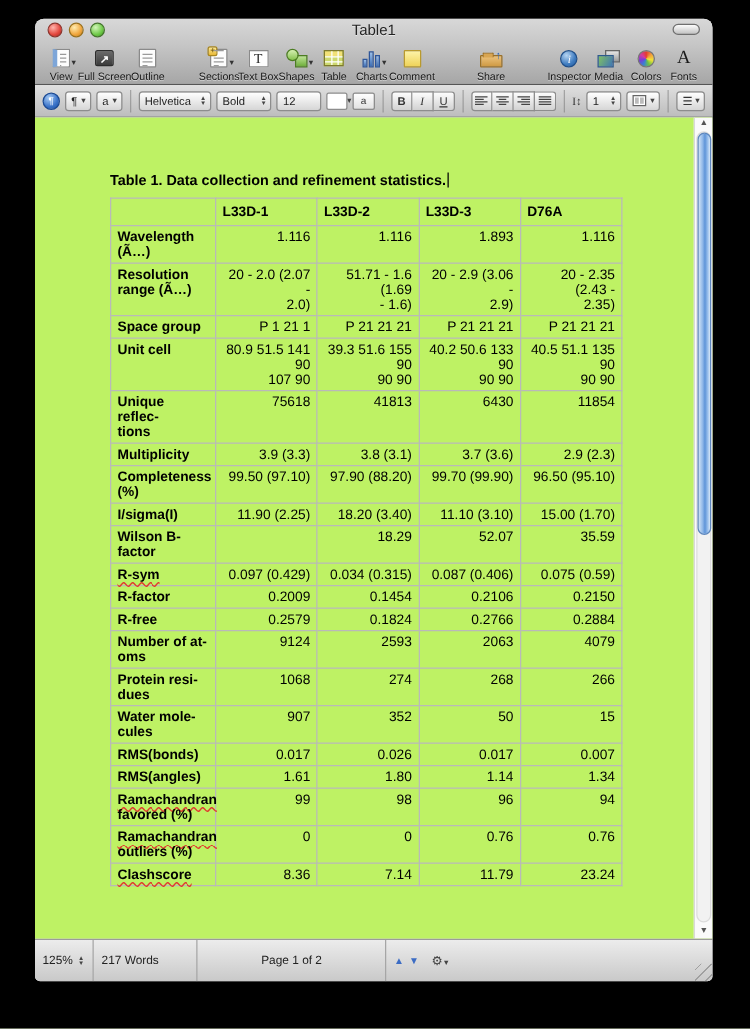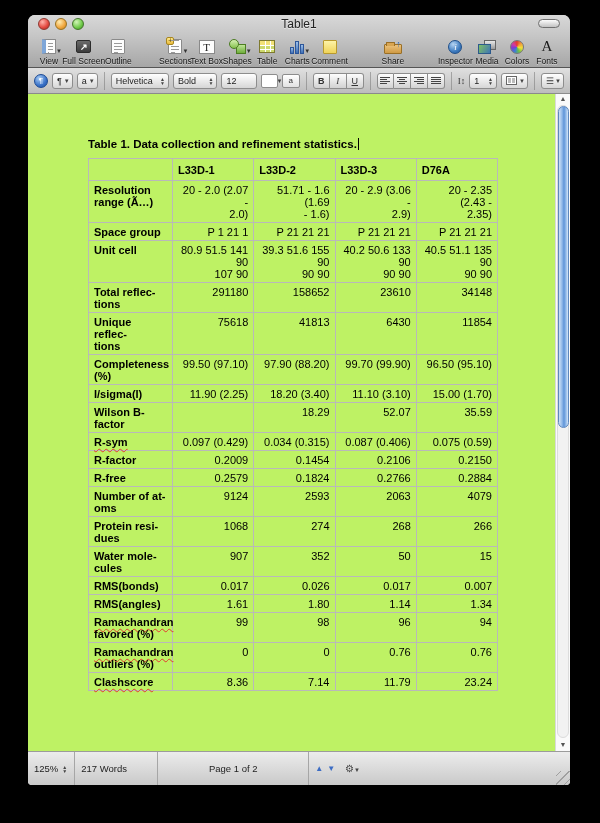--- a/index.html
+++ b/index.html
@@ -387,20 +387,28 @@
               <tr>
                 <th></th>
                 <th>L33D-1</th>
                 <th>L33D-2</th>
                 <th>L33D-3</th>
                 <th>D76A</th>
               </tr>
             </thead>
           <tbody>
               <tr>
+                <td class="lbl">Wavelength
+(Ã…)</td>
+                <td class="val">1.116</td>
+                <td class="val">1.116</td>
+                <td class="val">1.893</td>
+                <td class="val">1.116</td>
+              </tr>
+              <tr>
                 <td class="lbl">Resolution
 range (Ã…)</td>
                 <td class="val">20 - 2.0 (2.07 -
 2.0)</td>
                 <td class="val">51.71 - 1.6 (1.69
 - 1.6)</td>
                 <td class="val">20 - 2.9 (3.06 -
 2.9)</td>
                 <td class="val">20 - 2.35 (2.43 -
 2.35)</td>
@@ -417,34 +425,33 @@
                 <td class="val">80.9 51.5 141 90
 107 90</td>
                 <td class="val">39.3 51.6 155 90
 90 90</td>
                 <td class="val">40.2 50.6 133 90
 90 90</td>
                 <td class="val">40.5 51.1 135 90
 90 90</td>
               </tr>
               <tr>
-                <td class="lbl">Total reflec-
-tions</td>
-                <td class="val">291180</td>
-                <td class="val">158652</td>
-                <td class="val">23610</td>
-                <td class="val">34148</td>
-              </tr>
-              <tr>
                 <td class="lbl">Unique reflec-
 tions</td>
                 <td class="val">75618</td>
                 <td class="val">41813</td>
                 <td class="val">6430</td>
                 <td class="val">11854</td>
+              </tr>
+              <tr>
+                <td class="lbl">Multiplicity</td>
+                <td class="val">3.9 (3.3)</td>
+                <td class="val">3.8 (3.1)</td>
+                <td class="val">3.7 (3.6)</td>
+                <td class="val">2.9 (2.3)</td>
               </tr>
               <tr>
                 <td class="lbl">Completeness
 (%)</td>
                 <td class="val">99.50 (97.10)</td>
                 <td class="val">97.90 (88.20)</td>
                 <td class="val">99.70 (99.90)</td>
                 <td class="val">96.50 (95.10)</td>
               </tr>
               <tr>

